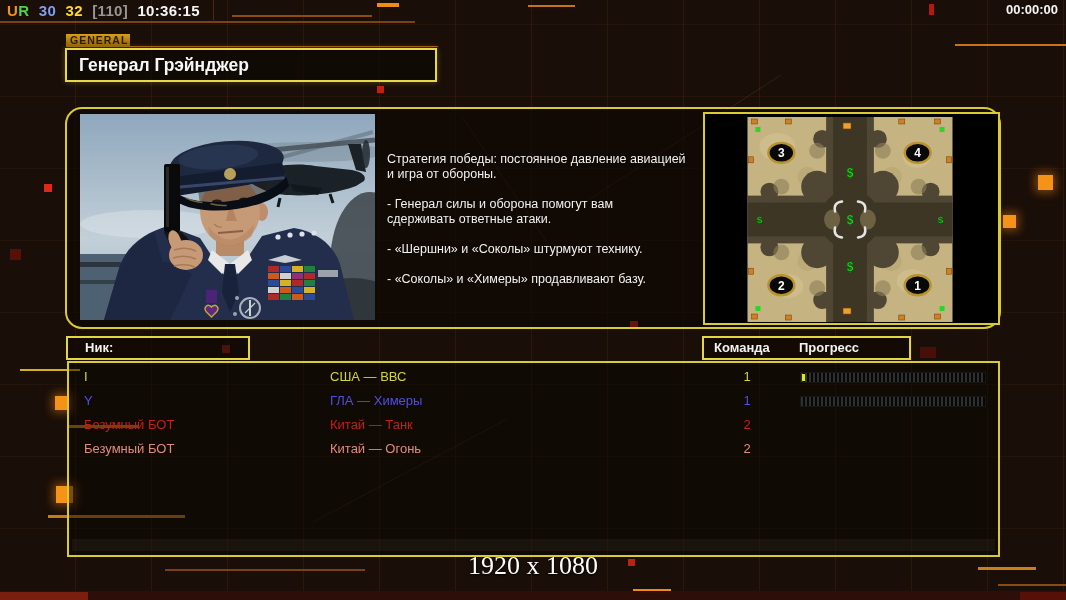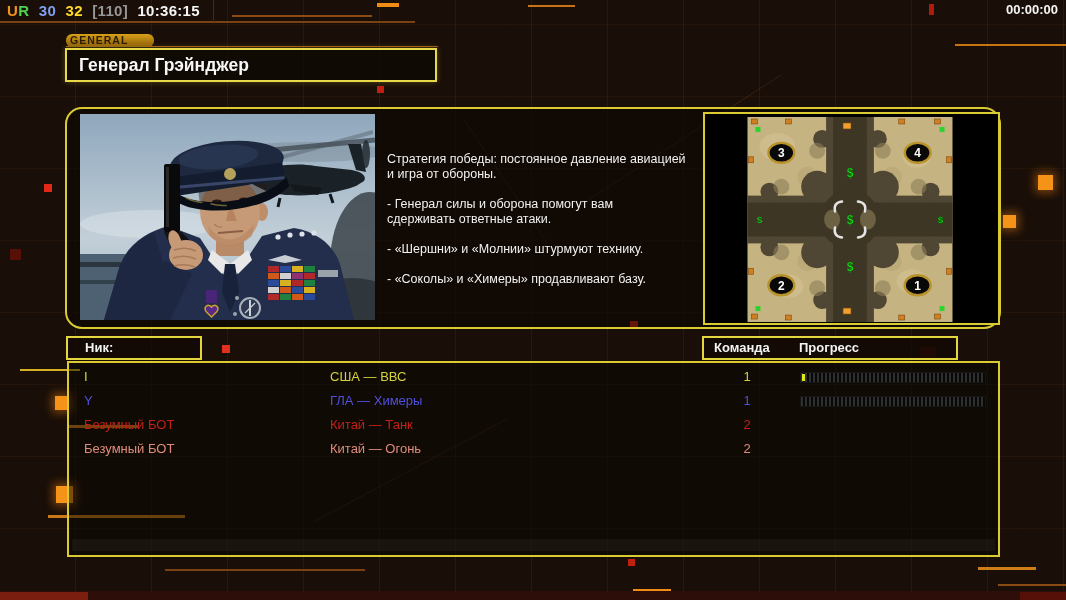--- a/index.html
+++ b/index.html
@@ -12,23 +12,23 @@
   }
   .seg{position:absolute;}
   .sq{position:absolute;}
   .glow{box-shadow:0 0 10px 3px rgba(240,130,20,.45);}
   .diag{position:absolute;border-top:1px solid rgba(255,150,60,.12);}
   .panel{position:absolute;border:2px solid #d9cb30;background:rgba(10,5,2,.55);box-sizing:border-box;}
   #hud-left{position:absolute;left:7px;top:2px;font-size:15px;font-weight:bold;letter-spacing:.3px;}
   #hud-left span{margin-right:5px;}
   #hud-left span:first-child{margin-right:0;}
   #hud-right{position:absolute;right:8px;top:2px;font-size:13px;font-weight:bold;color:#f5f5f5;}
-  #gen-tab{position:absolute;left:66px;top:34px;width:88px;height:13px;line-height:13px;
+  #gen-tab{position:absolute;left:66px;top:34px;width:64px;height:13px;line-height:13px;
     background:linear-gradient(#d8a018,#8a5c08);color:#2a1c00;font-size:10.5px;font-weight:bold;
-    letter-spacing:1px;padding-left:4px;box-sizing:border-box;border-radius:6px;}
+    letter-spacing:1px;padding-left:4px;box-sizing:border-box;}
   #title-box{position:absolute;left:65px;top:48px;width:372px;height:34px;box-sizing:border-box;
     border:2px solid #e8d84a;background:rgba(12,8,4,.62);box-shadow:0 0 6px rgba(230,210,60,.3);
     color:#f7f7f7;font-size:17.5px;font-weight:bold;line-height:30px;padding-left:12px;}
   #main-panel{left:65px;top:107px;width:936px;height:222px;border-radius:17px;}
   #portrait{position:absolute;left:13px;top:5px;width:295px;height:206px;background:#06080a;}
   #brief{position:absolute;left:320px;top:43px;width:330px;color:#f2f2f2;font-size:12.5px;line-height:15px;}
   #brief p{margin:0 0 15px;white-space:pre-line;}
   #minimap-panel{position:absolute;left:636px;top:3px;width:297px;height:213px;background:#000;
     border:2px solid #d9cb30;box-sizing:border-box;}
   #minimap-panel svg{position:absolute;left:42px;top:3px;}
@@ -211,21 +211,21 @@
             <circle cx="155" cy="200" r="2" fill="#9aa2ac"></circle>
         </g>
       </svg>
     </div>
 
     <div id="brief">
       <p>Стратегия победы: постоянное давление авиацией
  и игра от обороны.</p>
       <p>- Генерал силы и оборона помогут вам
  сдерживать ответные атаки.</p>
-      <p>- «Шершни» и «Молнии» штурмуют технику.</p>
+      <p>- «Шершни» и «Соколы» штурмуют технику.</p>
       <p>- «Соколы» и «Химеры» продавливают базу.</p>
     </div>
 
     <div id="minimap-panel">
       <svg width="206" height="205" viewBox="0 0 206 206">
         <rect width="206" height="206" fill="#c6b382"></rect>
         <g opacity=".5" fill="#d6c596">
           <ellipse cx="30" cy="30" rx="18" ry="14"></ellipse>
             <ellipse cx="170" cy="40" rx="14" ry="11"></ellipse>
           <ellipse cx="40" cy="170" rx="16" ry="12"></ellipse>
@@ -314,24 +314,24 @@
           <text x="171" y="40.5" fill="#ffffff">4</text>
           <ellipse cx="34" cy="169" rx="13" ry="10" fill="#080808" stroke="#b8922a" stroke-width="2.5"></ellipse>
           <text x="34" y="173.5" fill="#ffffff">2</text>
           <ellipse cx="171" cy="169" rx="13" ry="10" fill="#080808" stroke="#b8922a" stroke-width="2.5"></ellipse>
           <text x="171" y="173.5" fill="#ffffff">1</text>
         </g>
       </svg>
     </div>
   </div>
 
-  <div class="hdrbox" style="left:66px;top:336px;width:136px;padding-left:17px;">
+  <div class="hdrbox" style="left:66px;top:336px;width:184px;padding-left:17px;">
     <span>Ник:</span>
   </div>
-  <div class="hdrbox" style="left:702px;top:336px;width:256px;">
+  <div class="hdrbox" style="left:702px;top:336px;width:209px;">
     <span style="position:absolute;left:10px;">Команда</span>
     <span style="position:absolute;left:95px;">Прогресс</span>
   </div>
 
   <div class="panel" id="big-panel">
     <div id="scroll-strip"></div>
   </div>
 
   <div class="prow" style="top: 366px; color: rgb(212, 212, 58);">
     <span class="nick">I</span>
@@ -355,14 +355,15 @@
     <span class="team">2</span>
 
   </div>
   <div class="prow" style="top: 438px; color: rgb(224, 140, 124);">
     <span class="nick">Безумный БОТ</span>
     <span class="gen">Китай — Огонь</span>
     <span class="team">2</span>
 
   </div>
 
+  <div id="watermark">1920 x 1080</div>
 
 </div>
 
 </body></html>

